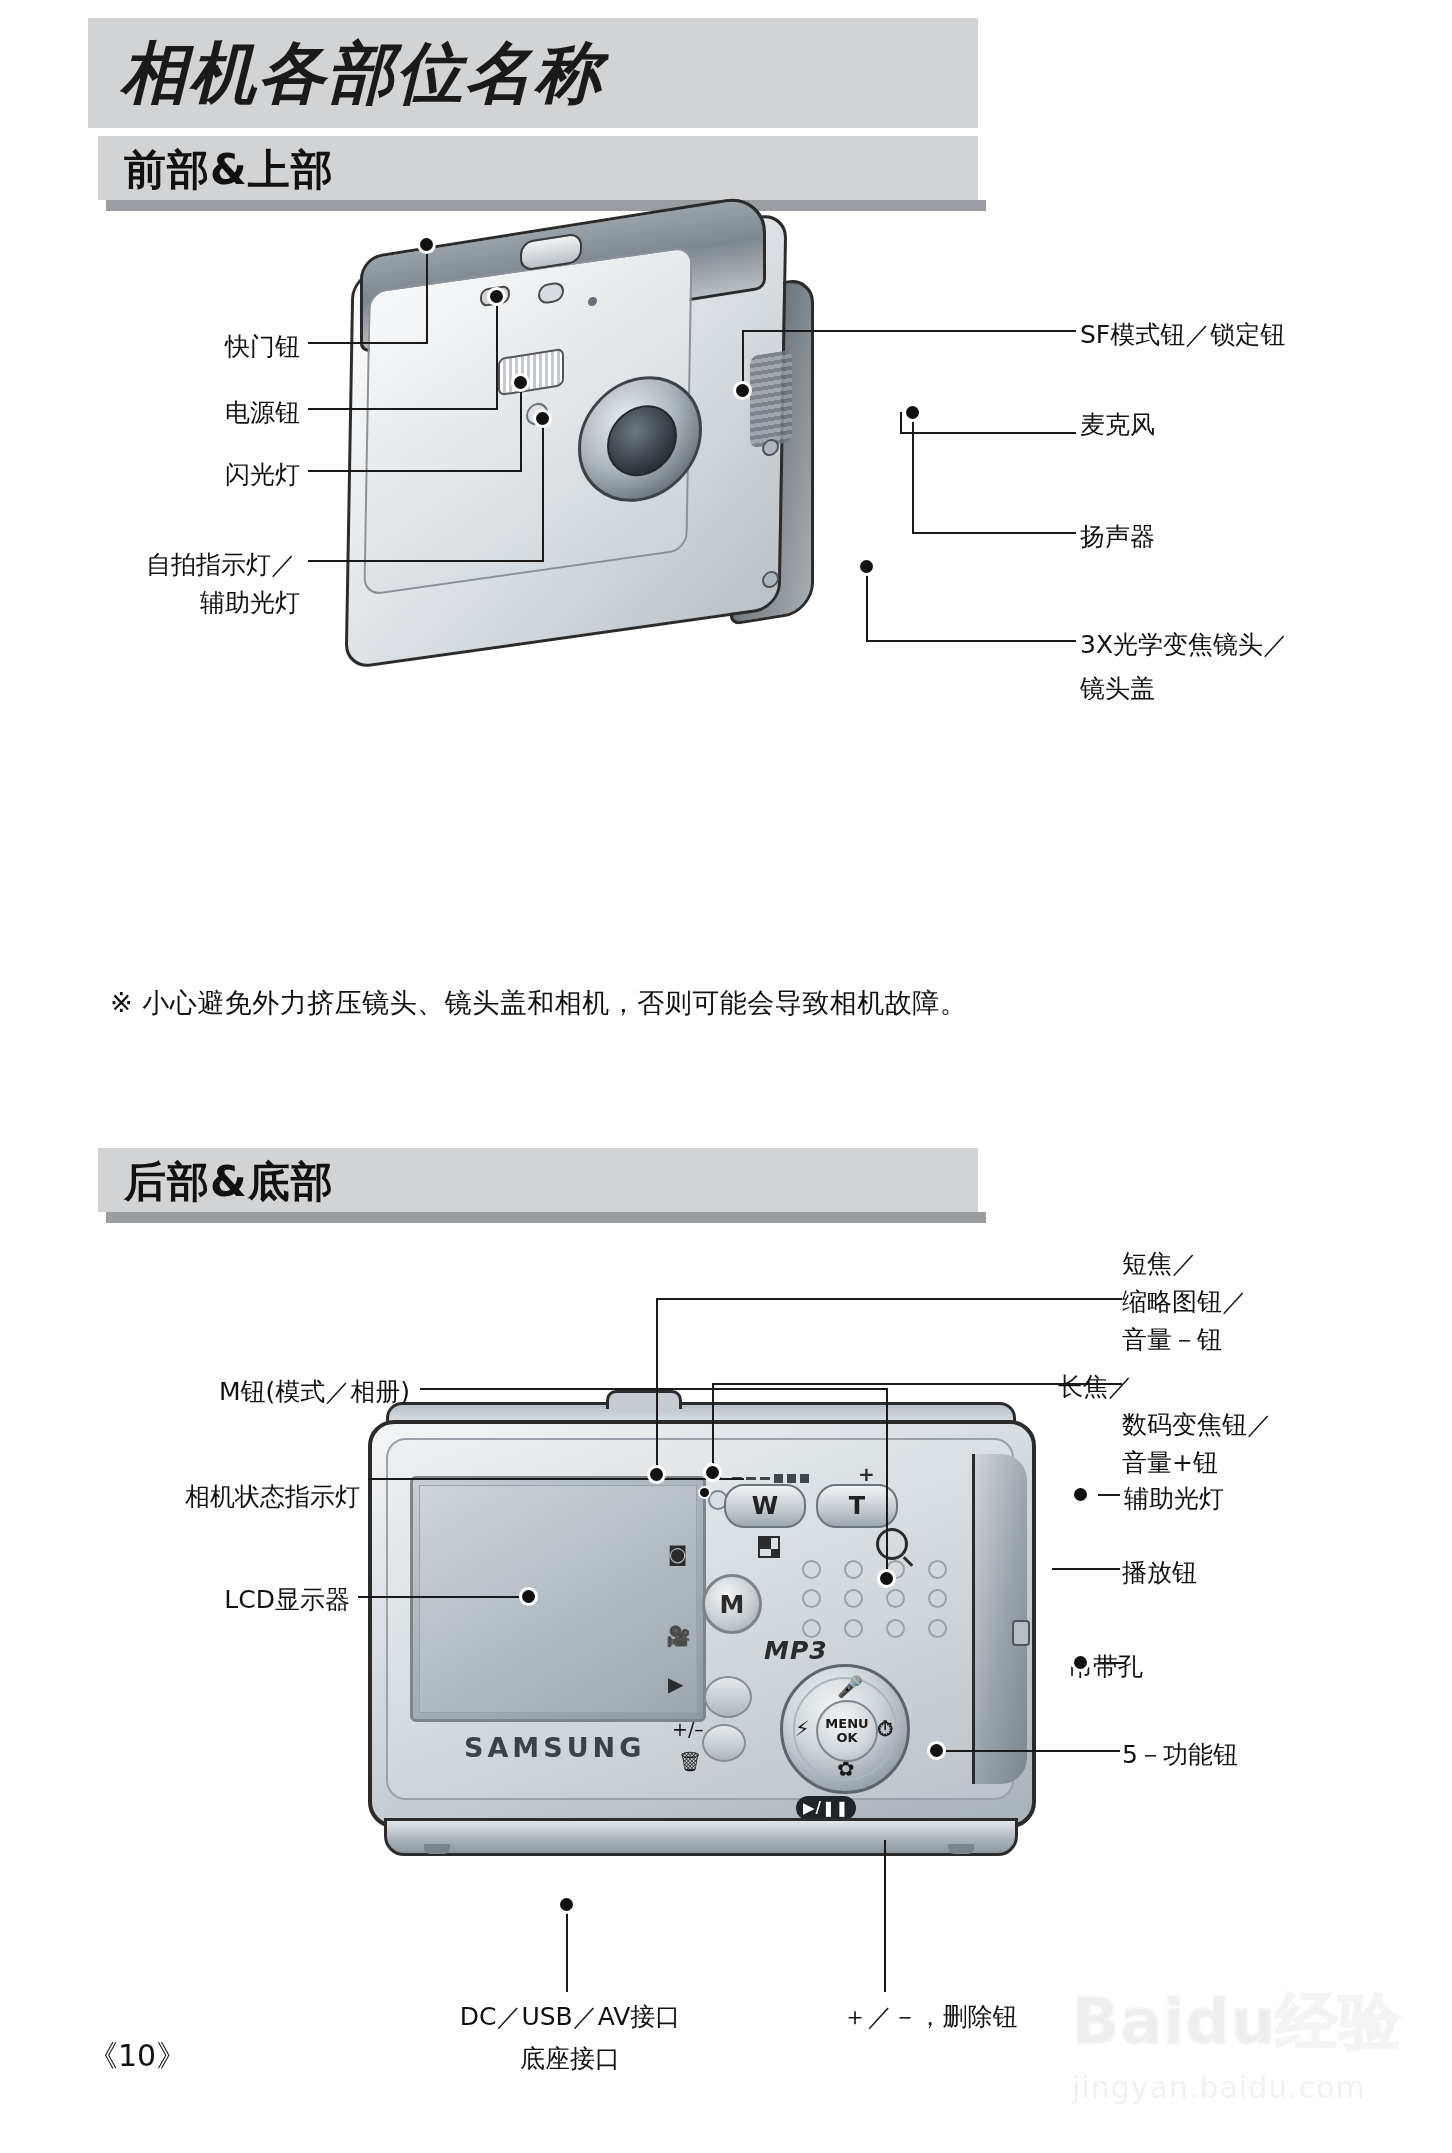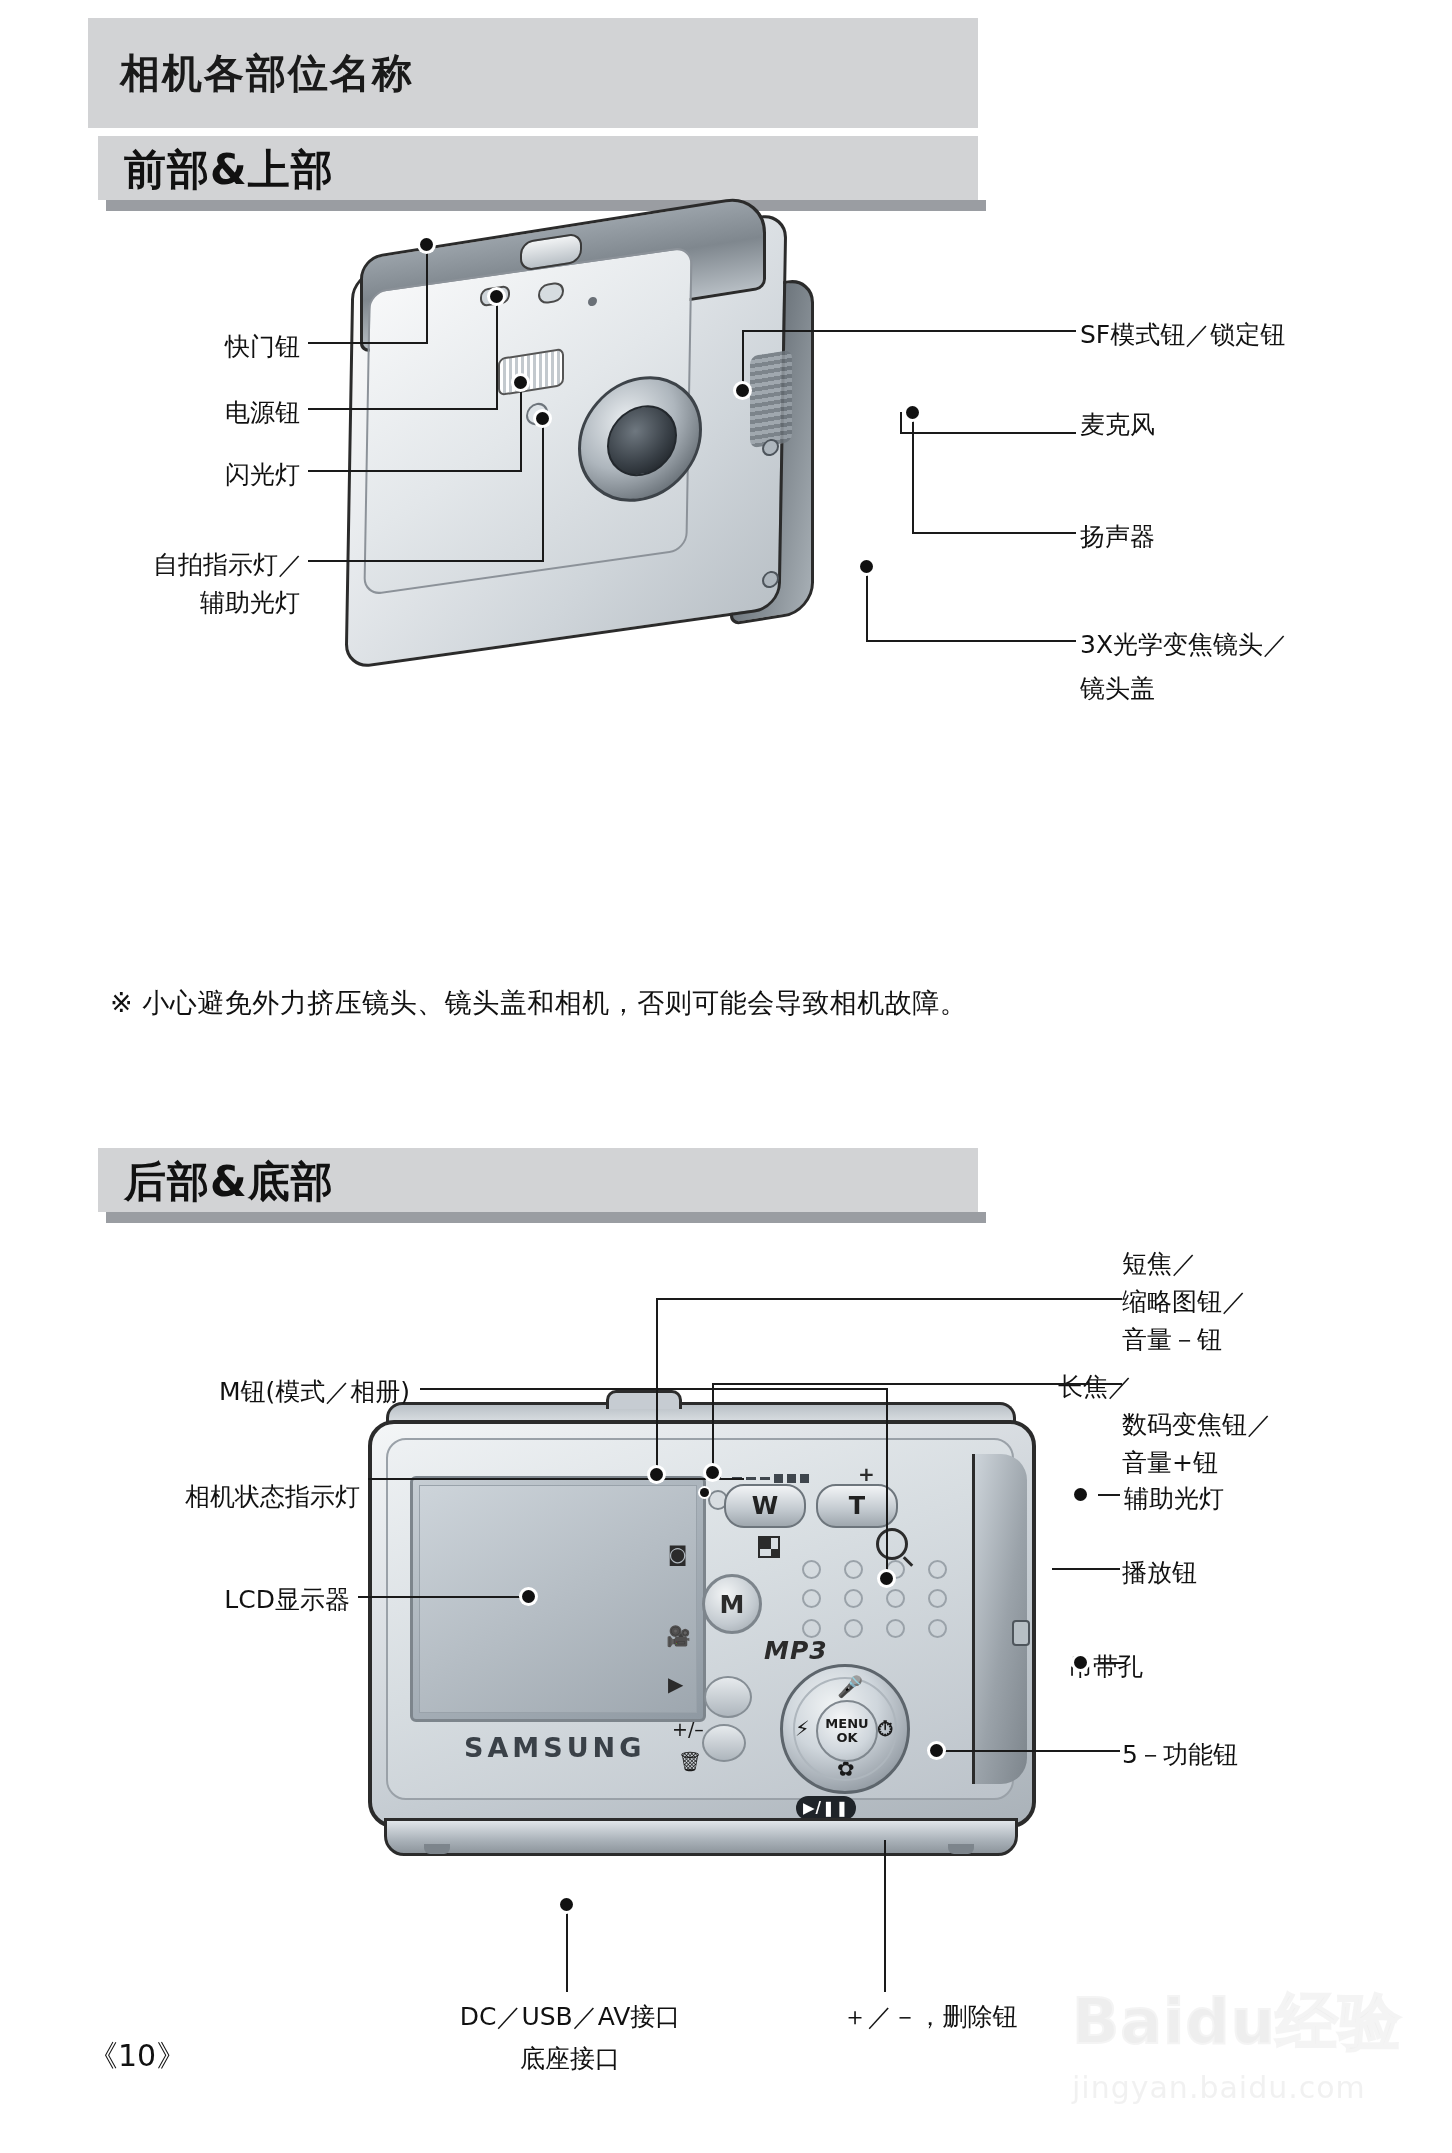--- a/index.html
+++ b/index.html
@@ -10,22 +10,23 @@
   }
   .page{position:absolute;inset:0;}
 
   
   .title-bar{
     position:absolute;left:88px;top:18px;width:890px;height:110px;
     background:#d2d3d5;
   }
   .title-bar .title-text{
     position:absolute;left:32px;top:50%;transform:translateY(-50%);
-    font-size:40px;font-weight:700;letter-spacing:2px;color:#1a1a1a;
+    font-size:67px;font-weight:700;letter-spacing:2px;color:#1a1a1a;
     white-space:nowrap;
+    font-style:italic;
   }
 
   
   .sec-head{position:absolute;}
   .sec-head .bg{position:absolute;left:0;top:0;width:880px;height:64px;background:#d2d3d5;}
   .sec-head .shadow{position:absolute;left:8px;top:64px;width:880px;height:11px;background:#9a9da2;}
   .sec-head .txt{
     position:absolute;left:26px;top:4px;height:60px;display:flex;align-items:center;
     font-size:42px;font-weight:700;color:#111;letter-spacing:1px;white-space:nowrap;
   }
@@ -291,21 +292,21 @@
   <div class="lbl r" style="left:120px;top:396px;width:180px;">电源钮</div>
   <div class="ln h" style="left:308px;top:408px;width:190px;"></div>
   <div class="ln v" style="left:496px;top:296px;height:114px;"></div>
   <div class="dot" style="left:490px;top:290px;"></div>
 
   <div class="lbl r" style="left:120px;top:458px;width:180px;">闪光灯</div>
   <div class="ln h" style="left:308px;top:470px;width:214px;"></div>
   <div class="ln v" style="left:520px;top:382px;height:90px;"></div>
   <div class="dot" style="left:514px;top:376px;"></div>
 
-  <div class="lbl r" style="left:103px;top:548px;width:200px;">自拍指示灯／</div>
+  <div class="lbl r" style="left:96px;top:548px;width:200px;">自拍指示灯／</div>
   <div class="lbl r" style="left:100px;top:586px;width:200px;">辅助光灯</div>
   <div class="ln h" style="left:308px;top:560px;width:236px;"></div>
   <div class="ln v" style="left:542px;top:418px;height:144px;"></div>
   <div class="dot" style="left:536px;top:412px;"></div>
 
   <div class="lbl" style="left:1080px;top:318px;">SF模式钮／锁定钮</div>
   <div class="ln h" style="left:742px;top:330px;width:334px;"></div>
   <div class="ln v" style="left:742px;top:330px;height:60px;"></div>
   <div class="dot" style="left:736px;top:384px;"></div>
 

